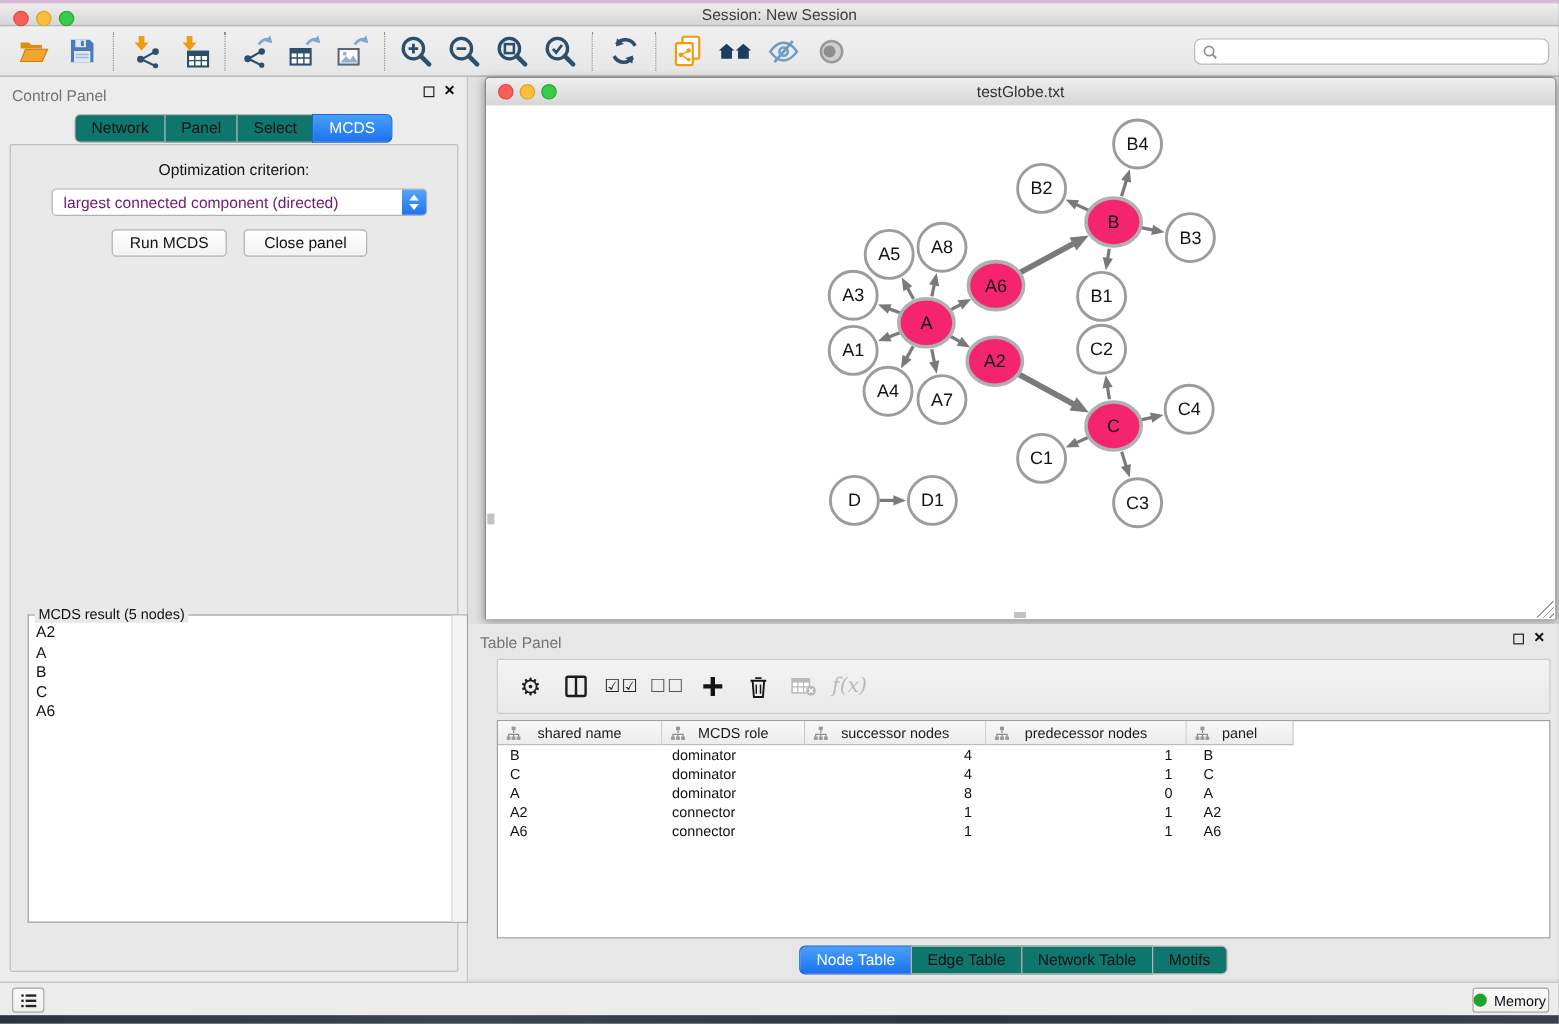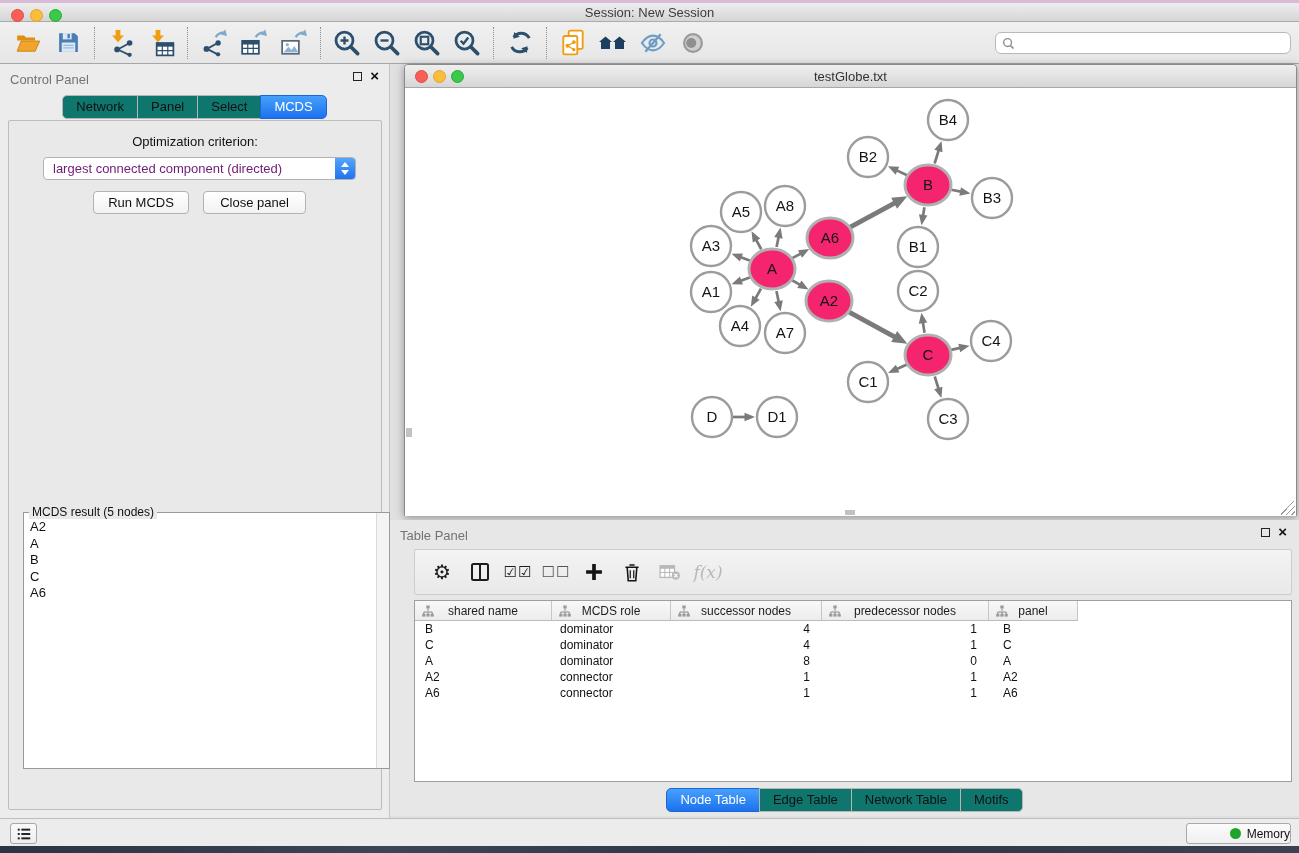--- a/index.html
+++ b/index.html
@@ -117,23 +117,23 @@
   .tcell.c2, .tcell.c3 { text-align:right; padding-right:12px; }
   .tcell.c4 { padding-left:14px; }
   #tp-tabs { position:absolute; left:0; right:0; top:268px; display:flex; justify-content:center; }
 
   
   #statusbar { position:absolute; left:0; top:818px; width:1299px; height:28px;
     background:#ececec; border-top:1px solid #bdbdbd; }
   #list-btn { position:absolute; left:10px; top:4px; width:27px; height:21px;
     background:linear-gradient(#fafafa,#eee); border:1px solid #a8a8a8; border-radius:3px;
     display:flex; align-items:center; justify-content:center; }
-  #memory-btn { position:absolute; right:8px; top:4px; width:105px; height:21px;
+  #memory-btn { position:absolute; right:8px; top:4px; width:64px; height:21px;
     background:linear-gradient(#fbfbfb,#f0f0f0); border:1px solid #a8a8a8; border-radius:3px;
-    display:flex; align-items:center; justify-content:flex-end; gap:6px; font-size:12px; color:#111; }
+    display:flex; align-items:center; justify-content:flex-start; gap:6px; font-size:12px; color:#111; }
   #memory-dot { width:11px; height:11px; border-radius:50%; background:#1ea32b; }
 </style>
 </head>
 <body>
 
 <div id="screen">
   <div id="desk-top"></div>
 
   <div id="titlebar">
     <span class="tl red" style="left:11px;"></span>

